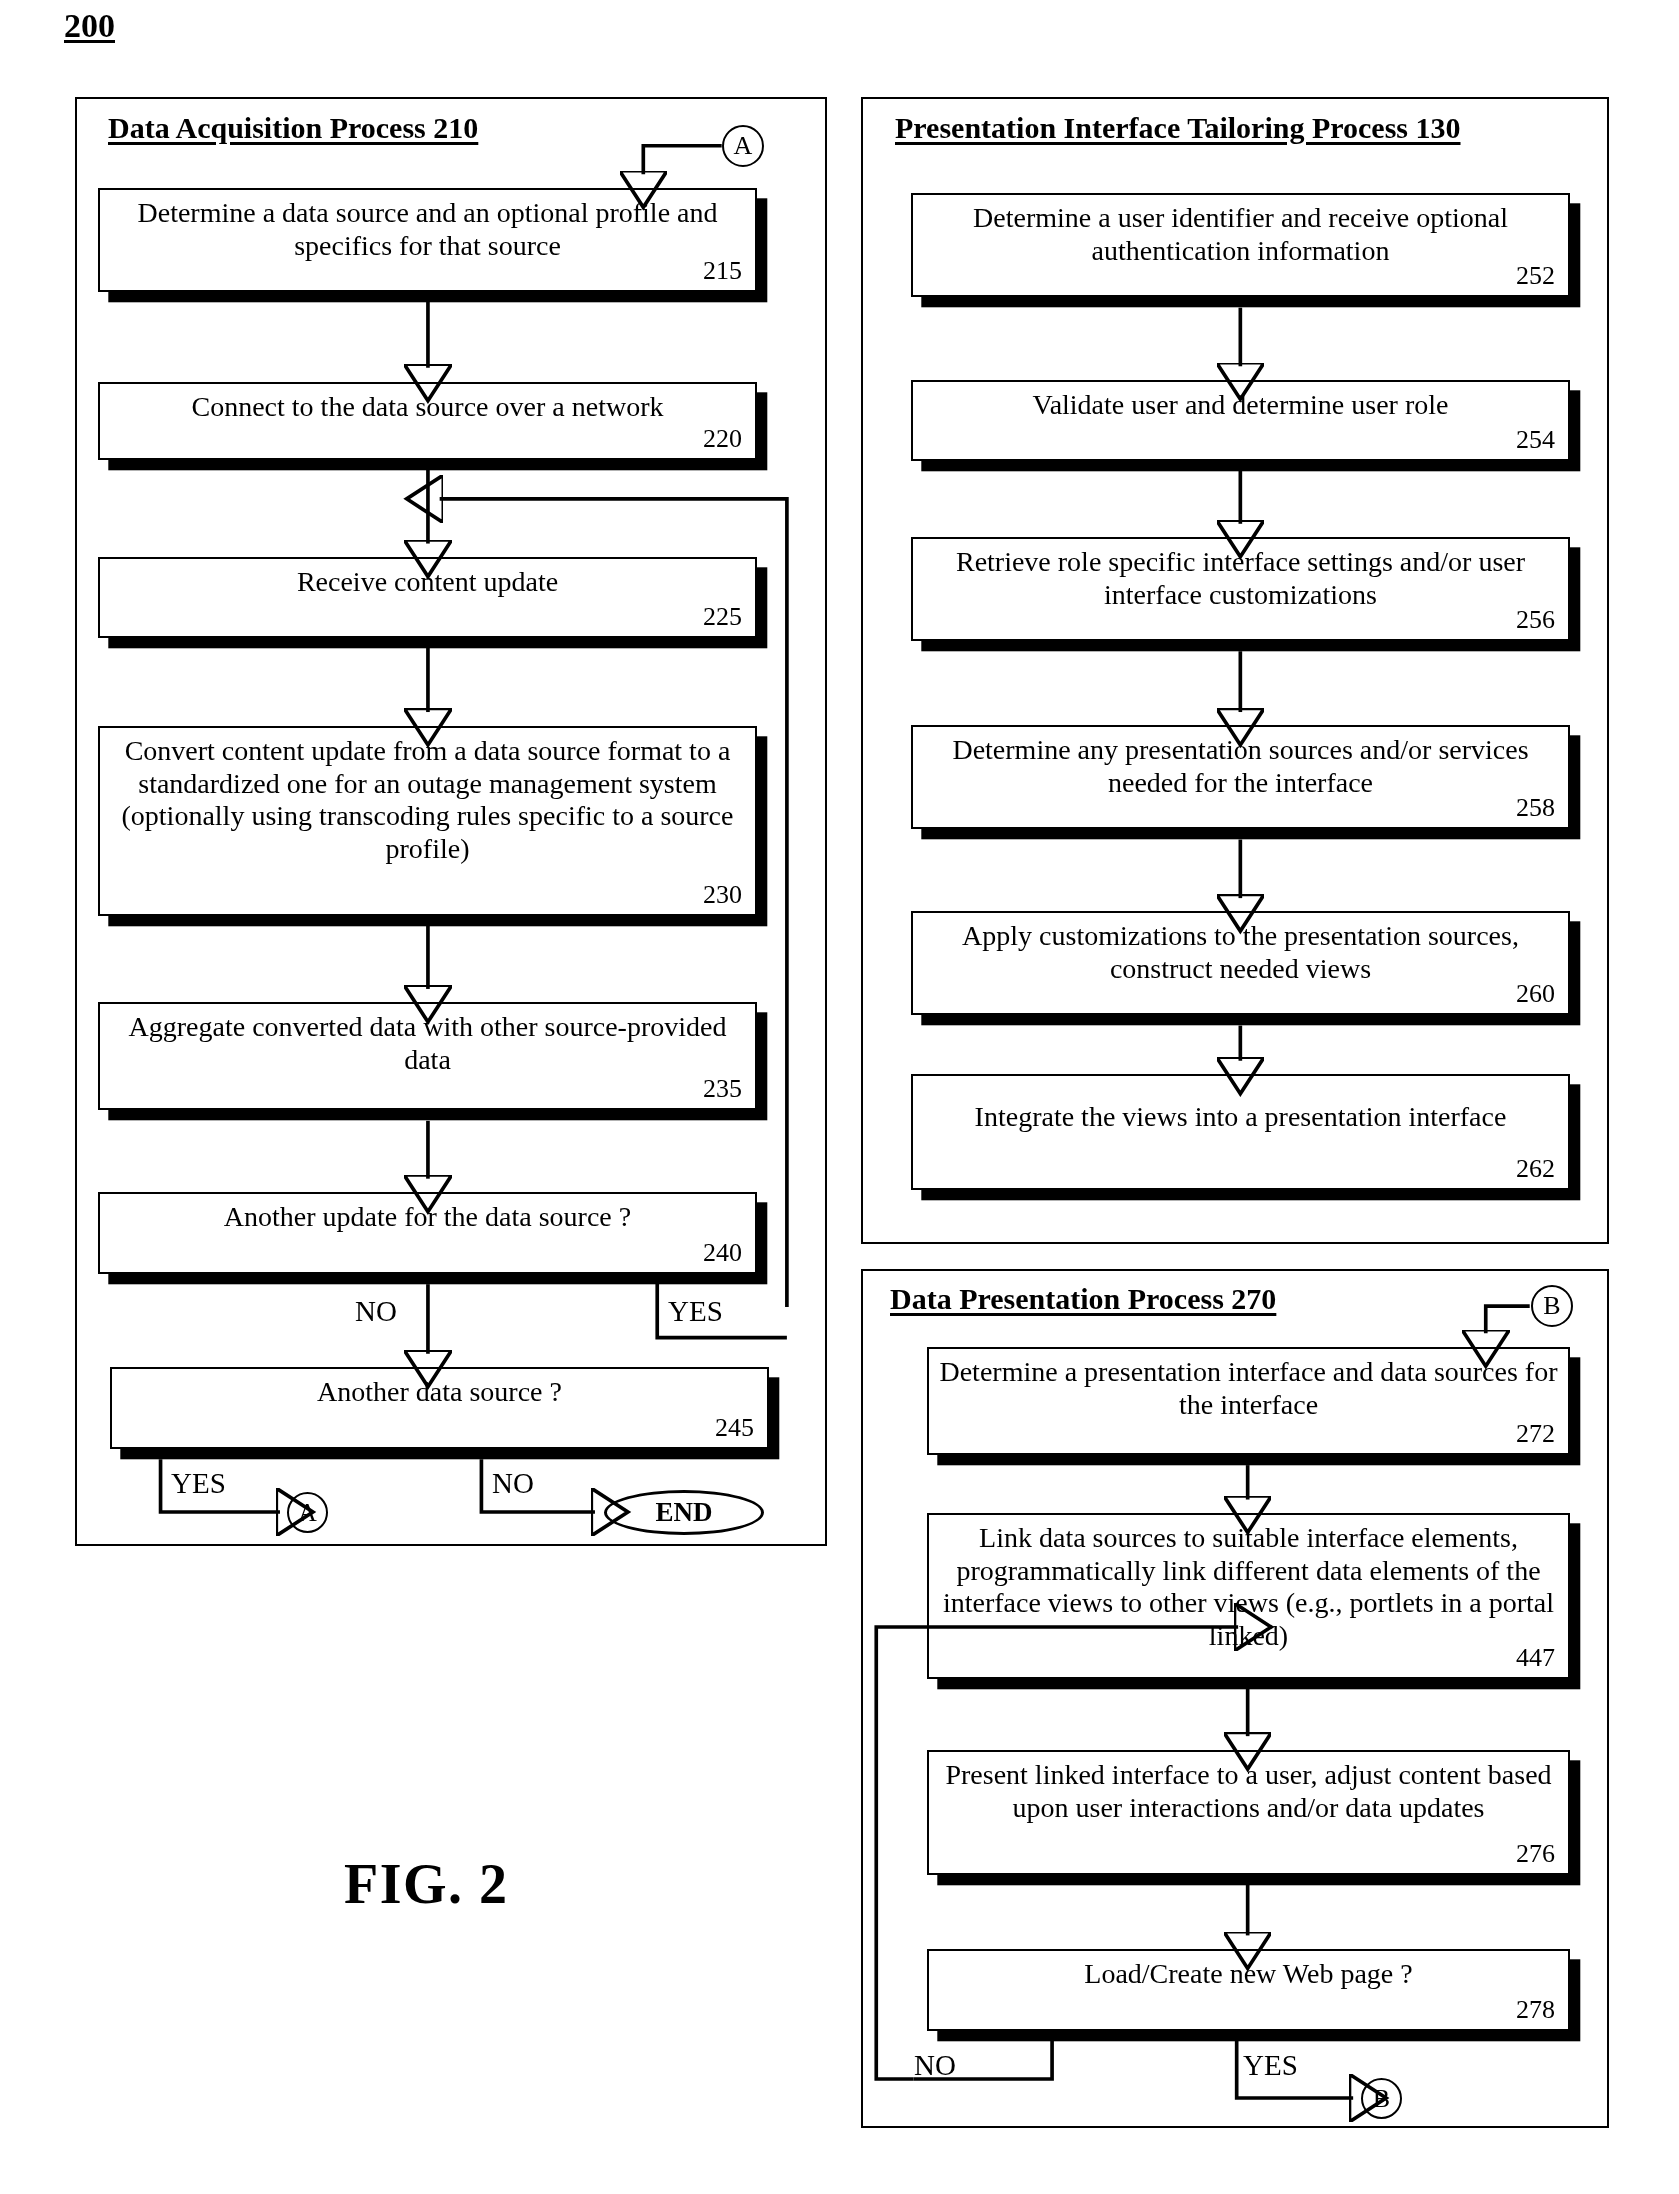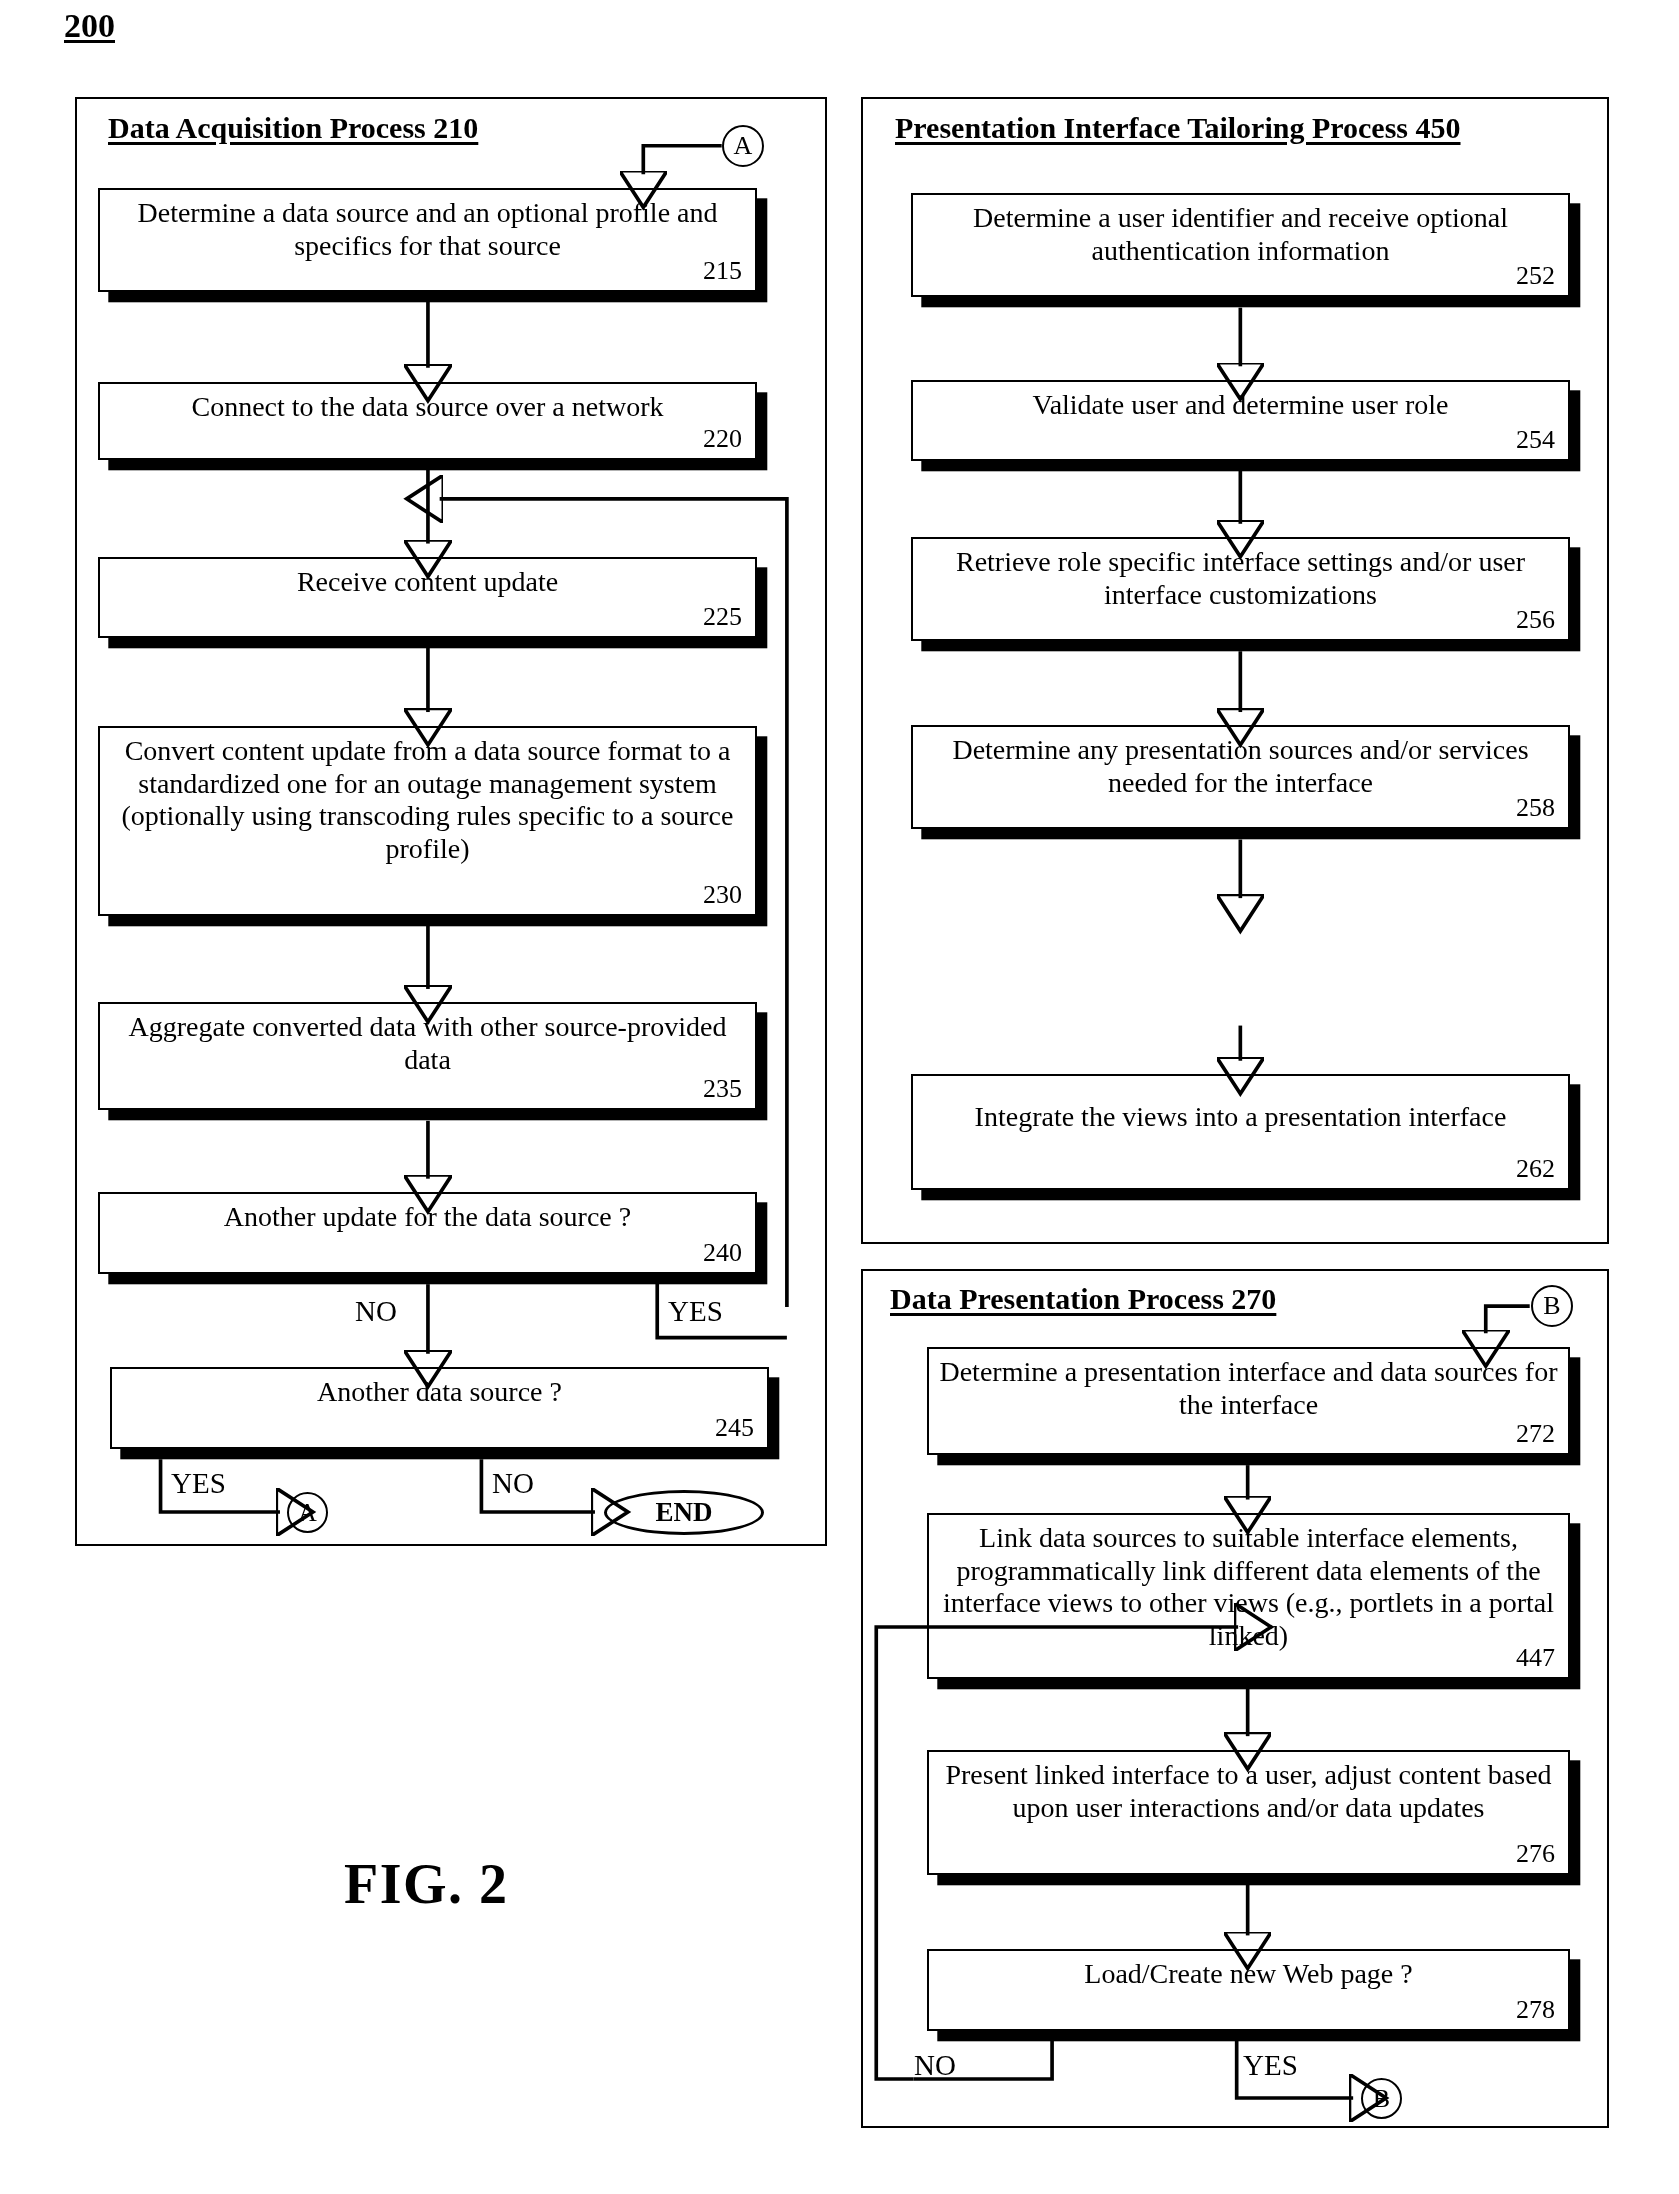--- a/index.html
+++ b/index.html
@@ -179,21 +179,21 @@
 
   <div class="abs branch-label" style="left:171px; top:1469px;">YES</div>
   <div class="abs branch-label" style="left:492px; top:1469px;">NO</div>
 
   <div class="abs conn-circle" style="left:287px; top:1492px; width:41px; height:41px;">A</div>
 
   <div class="abs end-oval" style="left:604px; top:1490px; width:160px; height:45px;">END</div>
 
   <div class="abs group-box" style="left:861px; top:97px; width:748px; height:1147px;"></div>
 
-  <div class="group-title" style="left:895px; top:111px;">Presentation Interface Tailoring Process 450</div>
+  <div class="group-title" style="left:895px; top:111px;">Presentation Interface Tailoring Process 130</div>
 
   <div class="abs step" style="left:911px; top:193px; width:659px; height:104px;">
     <div class="step-text">Determine a user identifier and receive optional authentication information</div>
     <div class="step-num">252</div>
   </div>
 
   <div class="abs step" style="left:911px; top:380px; width:659px; height:81px;">
     <div class="step-text">Validate user and determine user role</div>
     <div class="step-num">254</div>
   </div>
@@ -201,20 +201,24 @@
   <div class="abs step" style="left:911px; top:537px; width:659px; height:104px;">
     <div class="step-text">Retrieve role specific interface settings and/or user interface customizations</div>
     <div class="step-num">256</div>
   </div>
 
   <div class="abs step" style="left:911px; top:725px; width:659px; height:104px;">
     <div class="step-text">Determine any presentation sources and/or services needed for the interface</div>
     <div class="step-num">258</div>
   </div>
 
+  <div class="abs step" style="left:911px; top:911px; width:659px; height:104px;">
+    <div class="step-text">Apply customizations to the presentation sources, construct needed views</div>
+    <div class="step-num">260</div>
+  </div>
 
   <div class="abs step" style="left:911px; top:1074px; width:659px; height:116px;">
     <div class="step-text" style="margin-top:17.6px;">Integrate the views into a presentation interface</div>
     <div class="step-num">262</div>
   </div>
 
   <div class="abs group-box" style="left:861px; top:1269px; width:748px; height:859px;"></div>
 
   <div class="group-title" style="left:890px; top:1282px;">Data Presentation Process 270</div>
 

